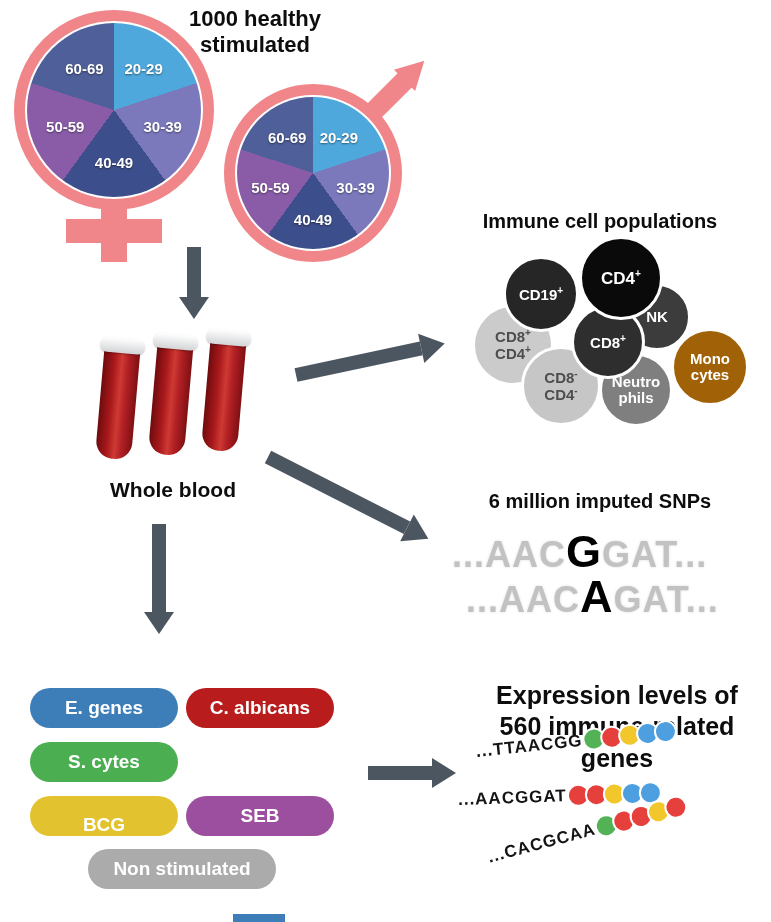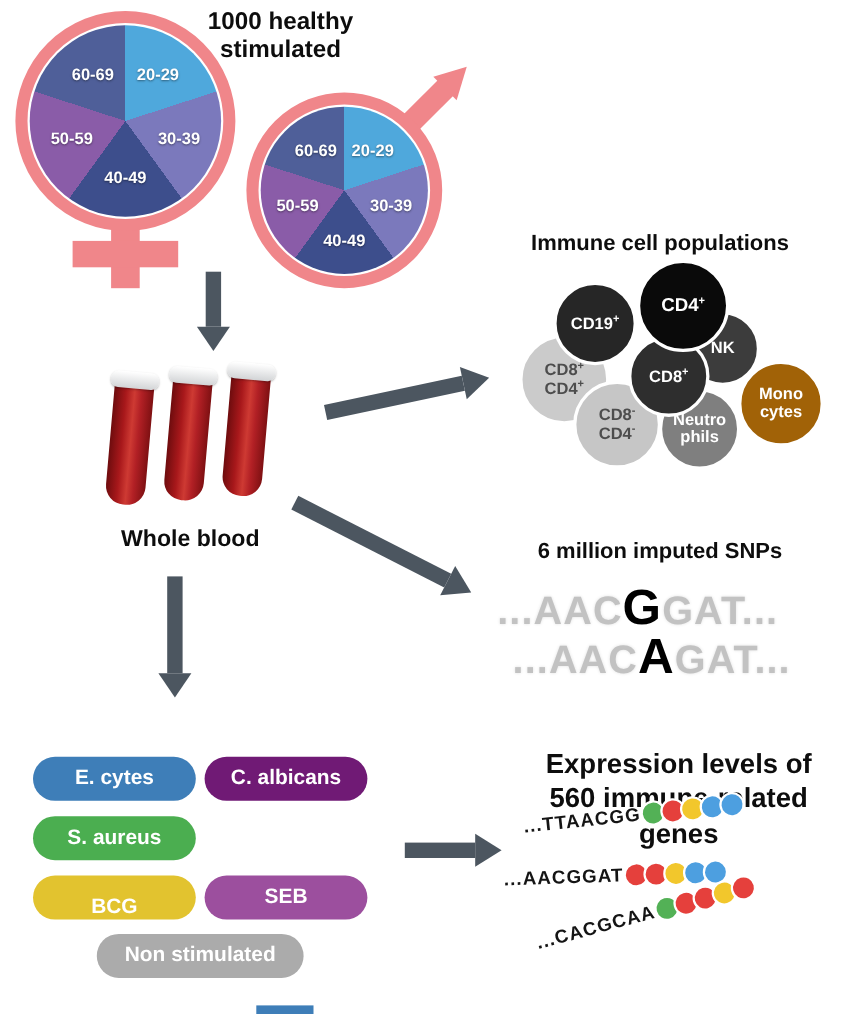--- a/index.html
+++ b/index.html
@@ -198,27 +198,27 @@
   <div class="txt" id="snp-title">6 million imputed SNPs</div>
   <div class="snp-line s0"><span>...AAC</span><span class="hl">G</span><span>GAT...</span></div>
   <div class="snp-line s1"><span>...AAC</span><span class="hl">A</span><span>GAT...</span></div>
 
   <div class="arrow a4">
     <div class="shaft"></div>
     <div class="head"></div>
   </div>
 
   <div class="pill pl0" style="background: rgb(62, 126, 184);">
-      <span>E. cytes</span>
-    </div>
-  <div class="pill pl1" style="background: #701a75;">
+      <span>E. genes</span>
+    </div>
+  <div class="pill pl1" style="background: #b91c1c;">
       <span>C. albicans</span>
     </div>
   <div class="pill pl2" style="background: rgb(75, 174, 80);">
-      <span>S. aureus</span>
+      <span>S. cytes</span>
     </div>
   <div class="pill pl4" style="background: rgb(226, 195, 47);">
       <span>BCG</span>
     </div>
   <div class="pill pl5" style="background: rgb(156, 79, 158);">
       <span>SEB</span>
     </div>
   <div class="pill pl6" style="background: rgb(171, 171, 171);">
       <span>Non stimulated</span>
     </div>

